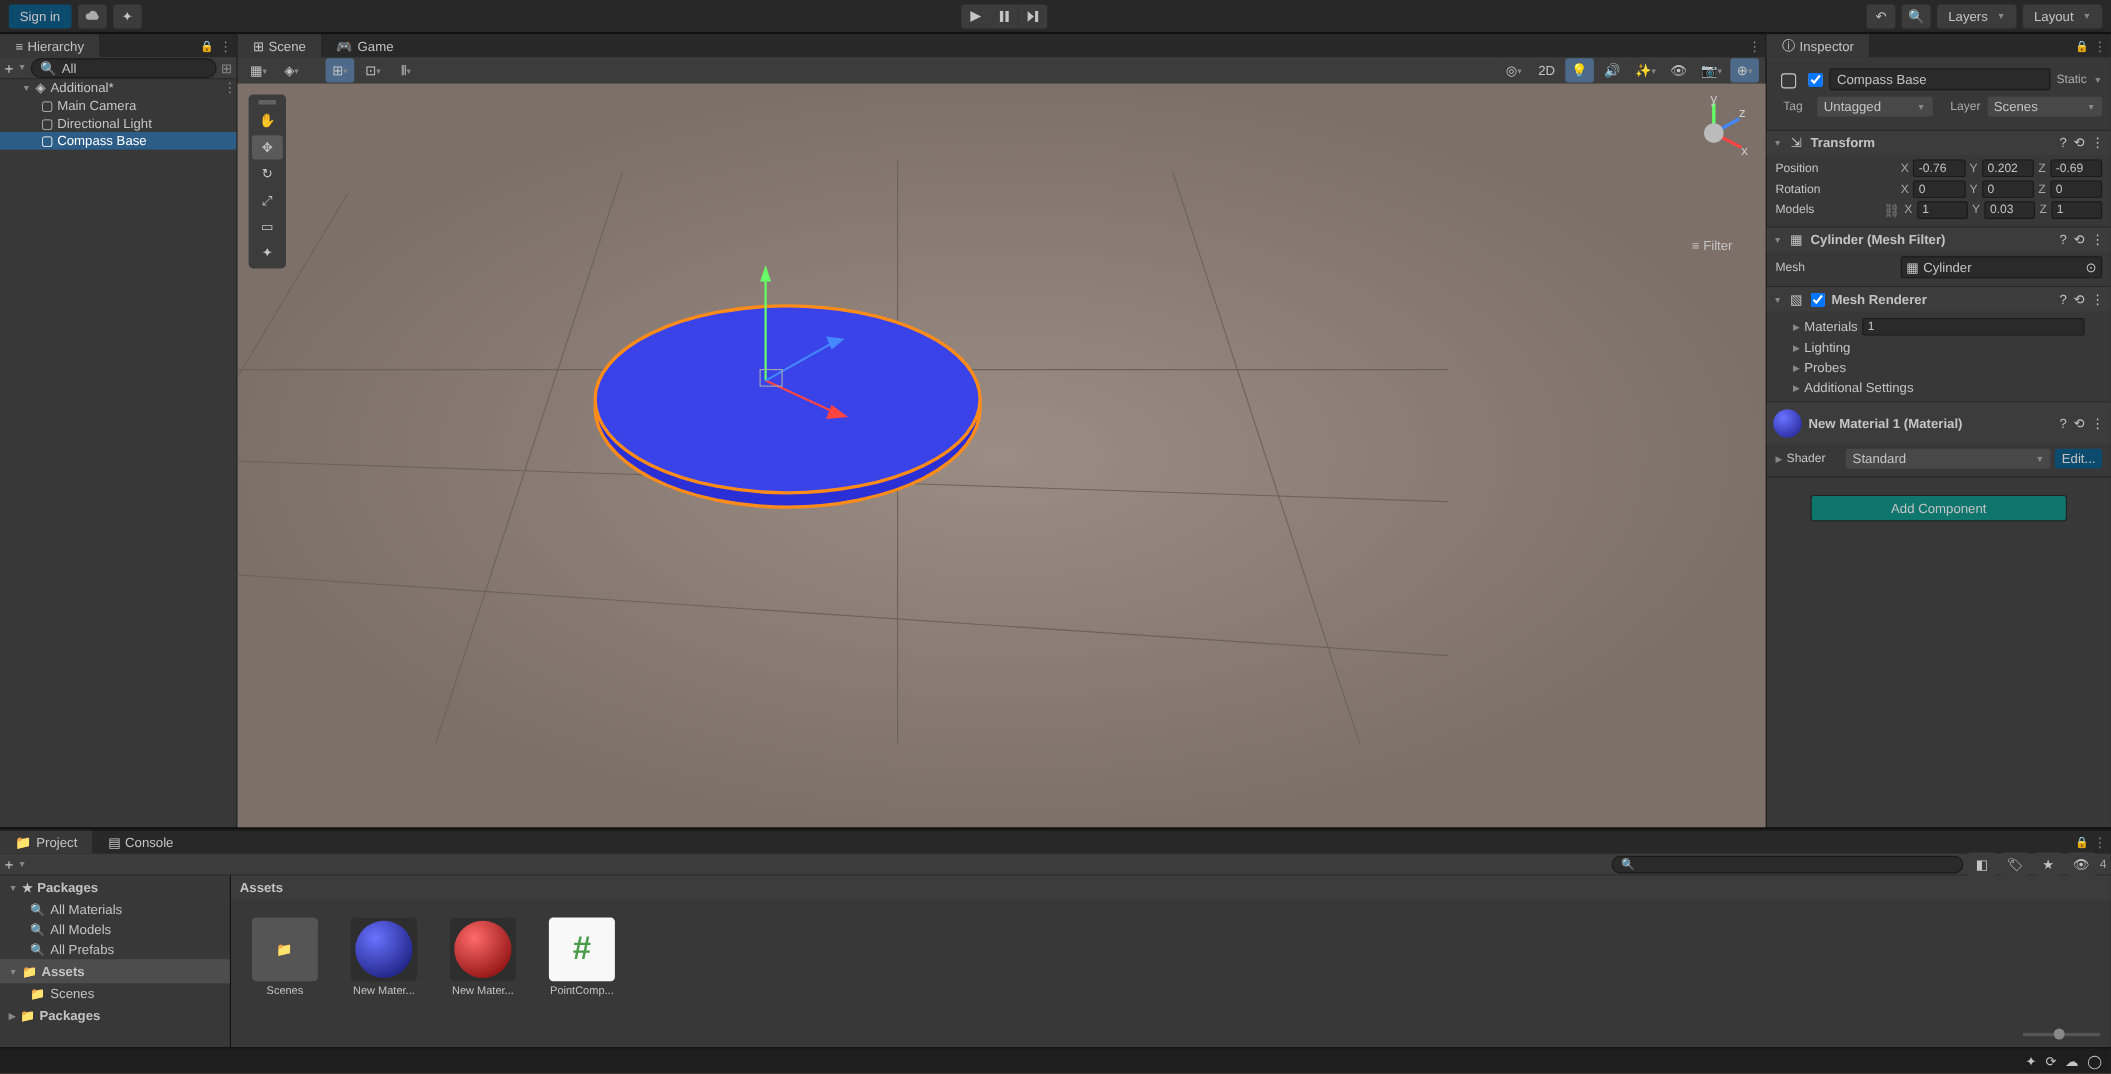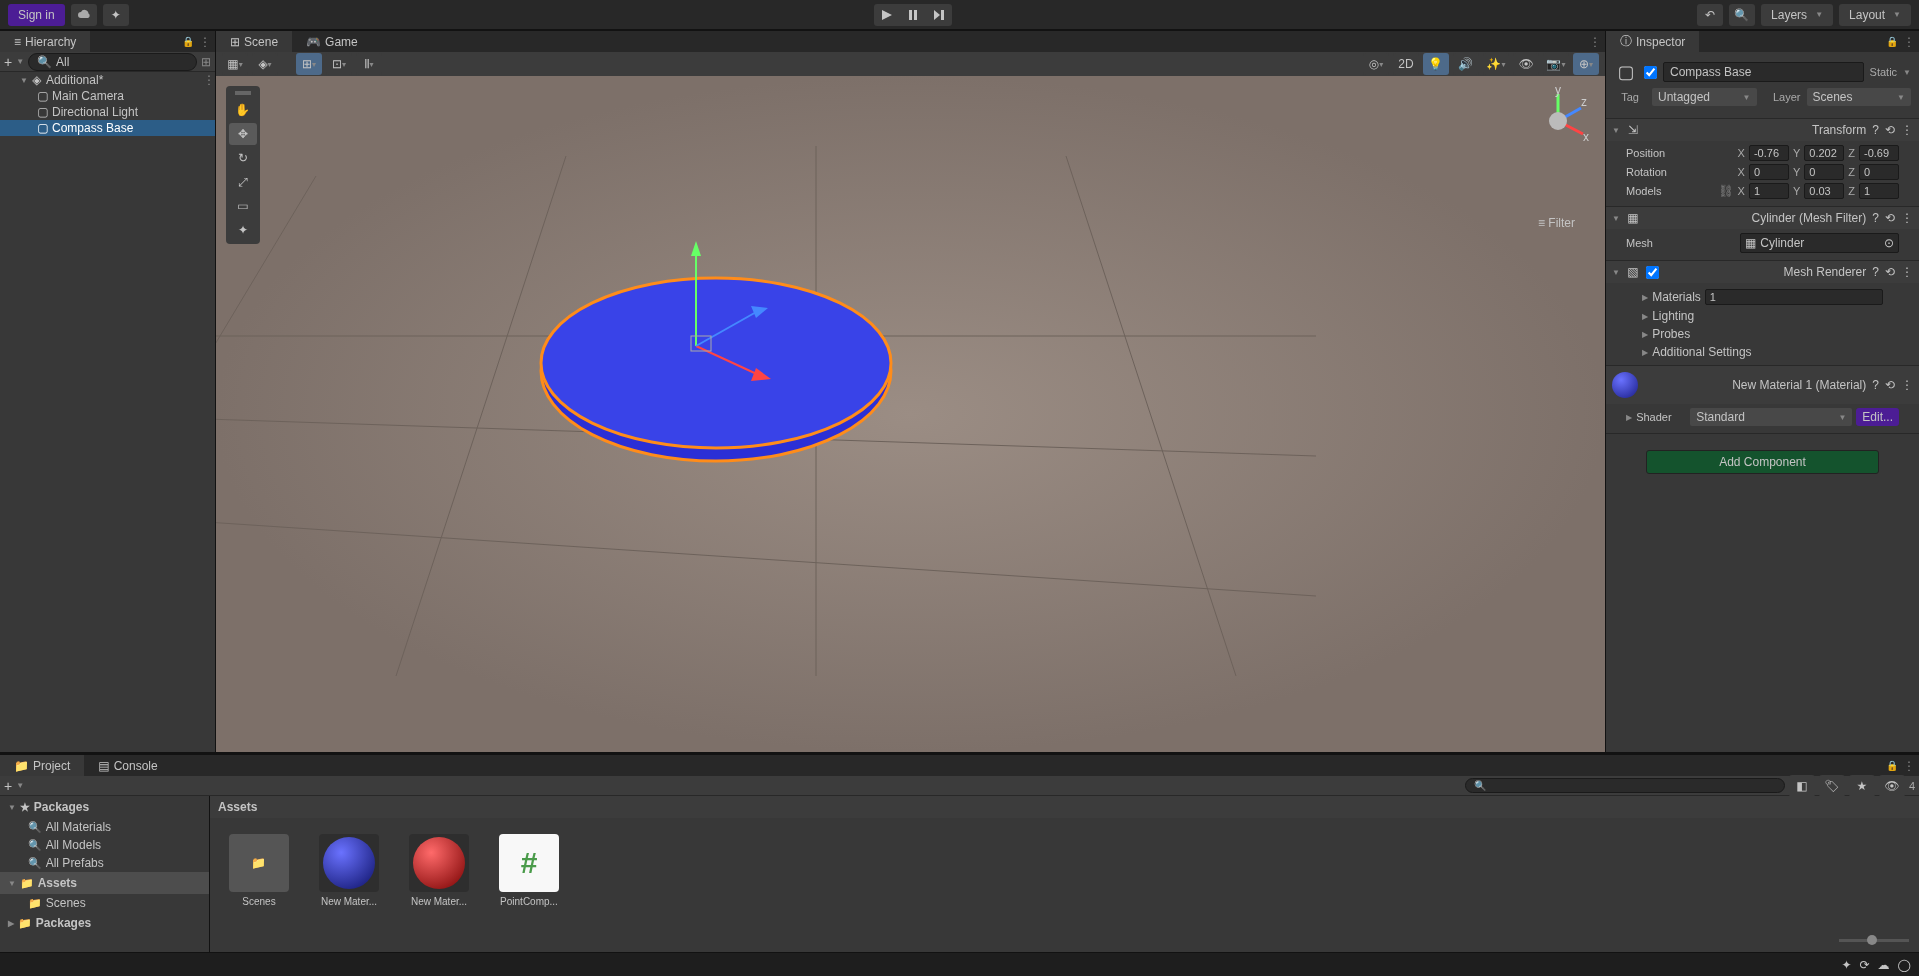--- a/index.html
+++ b/index.html
@@ -1,18 +1,18 @@
 <!DOCTYPE html>
 <html><head>
 <meta charset="utf-8">
 <style>
 * { margin: 0; padding: 0; box-sizing: border-box; font-family: -apple-system, "Segoe UI", Arial, sans-serif; font-size: 12px; color: #c4c4c4; }
 body { background: #282828; width: 1919px; height: 976px; display: flex; flex-direction: column; }
 .top-bar { height: 30px; background: #282828; display: flex; align-items: center; padding: 0 8px; gap: 8px; border-bottom: 1px solid #121212; }
-.btn { background: #4c1d95; border: none; color: #c4c4c4; padding: 4px 10px; border-radius: 3px; cursor: pointer; display: inline-flex; align-items: center; gap: 4px; text-align: center; }
+.btn { background: #0c4a6e; border: none; color: #c4c4c4; padding: 4px 10px; border-radius: 3px; cursor: pointer; display: inline-flex; align-items: center; gap: 4px; text-align: center; }
 .icon-btn { width: 26px; height: 22px; background: #3c3c3c; border: none; border-radius: 3px; display: inline-flex; align-items: center; justify-content: center; cursor: pointer; }
 .top-left, .top-right { display: flex; gap: 6px; align-items: center; }
 .top-center { flex: 1; display: flex; justify-content: center; gap: 6px; }
 .play-group { display: flex; }
 .play-group .icon-btn { border-radius: 0; margin: 0; }
 .play-group .icon-btn:first-child { border-radius: 3px 0 0 3px; }
 .play-group .icon-btn:last-child { border-radius: 0 3px 3px 0; }
 .dropdown { display: flex; align-items: center; background: #3c3c3c; padding: 4px 10px; border-radius: 3px; gap: 8px; cursor: pointer; }
 .main-layout { flex: 1; display: flex; min-height: 0; }
 .left-panel { width: 216px; display: flex; flex-direction: column; background: #282828; border-right: 1px solid #121212; }
@@ -36,27 +36,27 @@
 .scene-tool-btn.active { background: #5a5a5a; }
 .gizmo-label { position: absolute; right: 30px; top: 140px; color: #888; font-size: 11px; }
 .right-panel { width: 314px; background: #383838; border-left: 1px solid #121212; display: flex; flex-direction: column; }
 .inspector-header { padding: 8px; border-bottom: 1px solid #282828; }
 .insp-row { display: flex; align-items: center; gap: 6px; margin-bottom: 4px; }
 .insp-name-input { flex: 1; background: #2a2a2a; border: 1px solid #1a1a1a; color: #c4c4c4; padding: 2px 6px; border-radius: 2px; }
 .insp-label { font-size: 11px; color: #aaa; }
 .insp-dropdown { flex: 1; background: #484848; padding: 2px 6px; border-radius: 2px; display: flex; justify-content: space-between; align-items: center; }
 .component { border-bottom: 1px solid #282828; }
 .component-header { display: flex; align-items: center; padding: 4px 6px; gap: 6px; background: #3c3c3c; }
-.component-header .title { flex: 1; font-weight: normal; font-size: 12px; text-align: right; }
-.component-body { padding: 4px 20px; }
+.component-header .title { flex: 1; font-weight: bold; font-size: 12px; }
+.component-body { padding: 4px 8px; }
 .prop-row { display: flex; align-items: center; margin-bottom: 3px; gap: 4px; }
 .prop-label { width: 110px; font-size: 11px; }
 .xyz-input { flex: 1; background: #2a2a2a; border: 1px solid #1a1a1a; color: #c4c4c4; padding: 1px 4px; border-radius: 2px; width: 40px; font-size: 11px; }
 .obj-field { flex: 1; background: #2a2a2a; border: 1px solid #1a1a1a; padding: 2px 4px; border-radius: 2px; display: flex; align-items: center; gap: 4px; }
-.add-component-btn { margin: 16px 40px; padding: 4px; background: #14532d; border: 1px solid #222; border-radius: 3px; text-align: center; cursor: pointer; }
+.add-component-btn { margin: 16px 40px; padding: 4px; background: #0f766e; border: 1px solid #222; border-radius: 3px; text-align: center; cursor: pointer; }
 .bottom-panel { height: 200px; background: #282828; border-top: 2px solid #121212; display: flex; }
 .project-left { width: 210px; background: #383838; border-right: 1px solid #121212; }
 .project-right { flex: 1; background: #383838; display: flex; flex-direction: column; }
 .breadcrumb-bar { height: 22px; background: #3c3c3c; padding: 4px 8px; display: flex; align-items: center; }
 .assets-content { flex: 1; padding: 16px; display: flex; gap: 24px; align-items: flex-start; }
 .asset-item { display: flex; flex-direction: column; align-items: center; width: 66px; gap: 4px; cursor: pointer; }
 .asset-thumb { width: 60px; height: 58px; border-radius: 4px; display: flex; align-items: center; justify-content: center; }
 .asset-label { font-size: 10px; text-align: center; white-space: nowrap; overflow: hidden; text-overflow: ellipsis; width: 100%; }
 .material-sphere { width: 52px; height: 52px; border-radius: 50%; }
 .section-label { font-weight: bold; font-size: 11px; padding: 4px 8px; display: flex; align-items: center; gap: 4px; }

